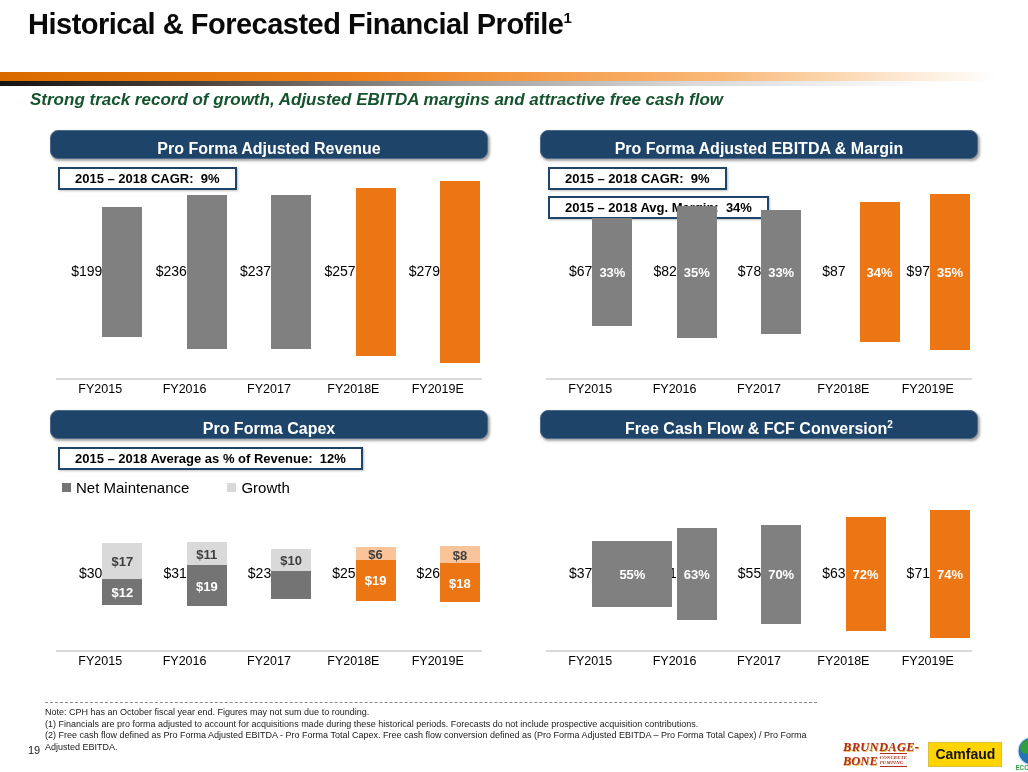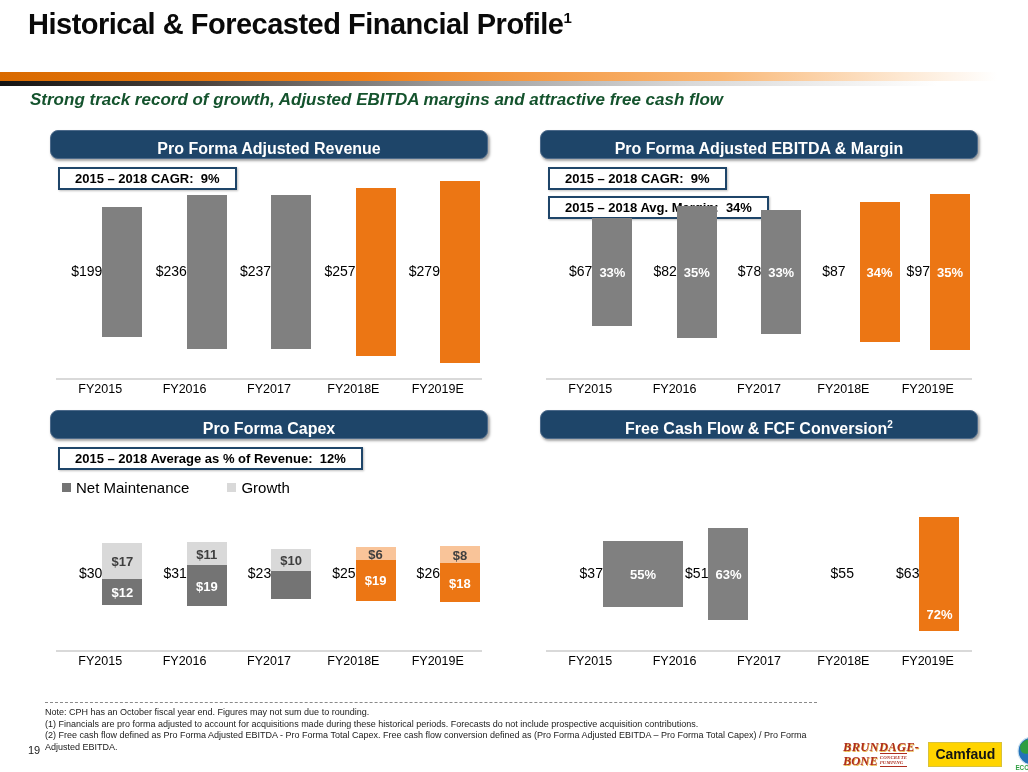--- a/index.html
+++ b/index.html
@@ -263,26 +263,39 @@
       <div class="col">
         <div class="bar-value">$51</div>
         <div class="stack">
           <div class="seg" style="height: 91.8px; background: rgb(128, 128, 128);">
             <div class="seg-label" style="color: rgb(255, 255, 255);">63%</div>
           </div>
         </div>
       </div>
       <div class="col">
         <div class="bar-value">$55</div>
+        <div class="stack">
+          <div class="seg" style="height: 99px; background: rgb(128, 128, 128);">
+            <div class="seg-label" style="color: rgb(255, 255, 255);">70%</div>
+          </div>
+        </div>
       </div>
       <div class="col">
         <div class="bar-value">$63</div>
         <div class="stack">
           <div class="seg" style="height: 113.4px; background: rgb(236, 118, 20);">
-            <div class="seg-label" style="color: rgb(255, 255, 255); margin-top: 40px;">72%</div>
+            <div class="seg-label" style="color: rgb(255, 255, 255);">72%</div>
+          </div>
+        </div>
+      </div>
+      <div class="col">
+        <div class="bar-value">$71</div>
+        <div class="stack">
+          <div class="seg" style="height: 127.8px; background: rgb(236, 118, 20);">
+            <div class="seg-label" style="color: rgb(255, 255, 255);">74%</div>
           </div>
         </div>
       </div>
     </div>
   <div class="cats">
       <div class="cat">FY2015</div>
       <div class="cat">FY2016</div>
       <div class="cat">FY2017</div>
       <div class="cat">FY2018E</div>
       <div class="cat">FY2019E</div>

